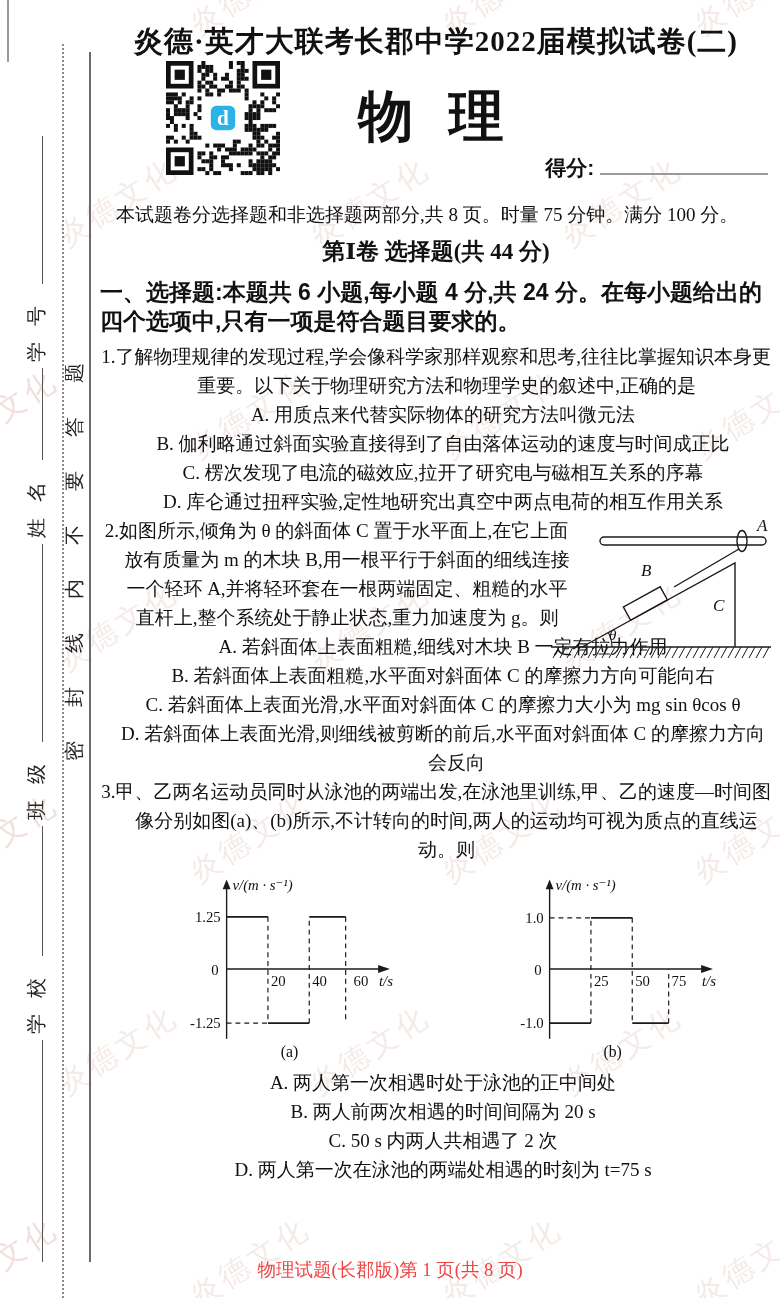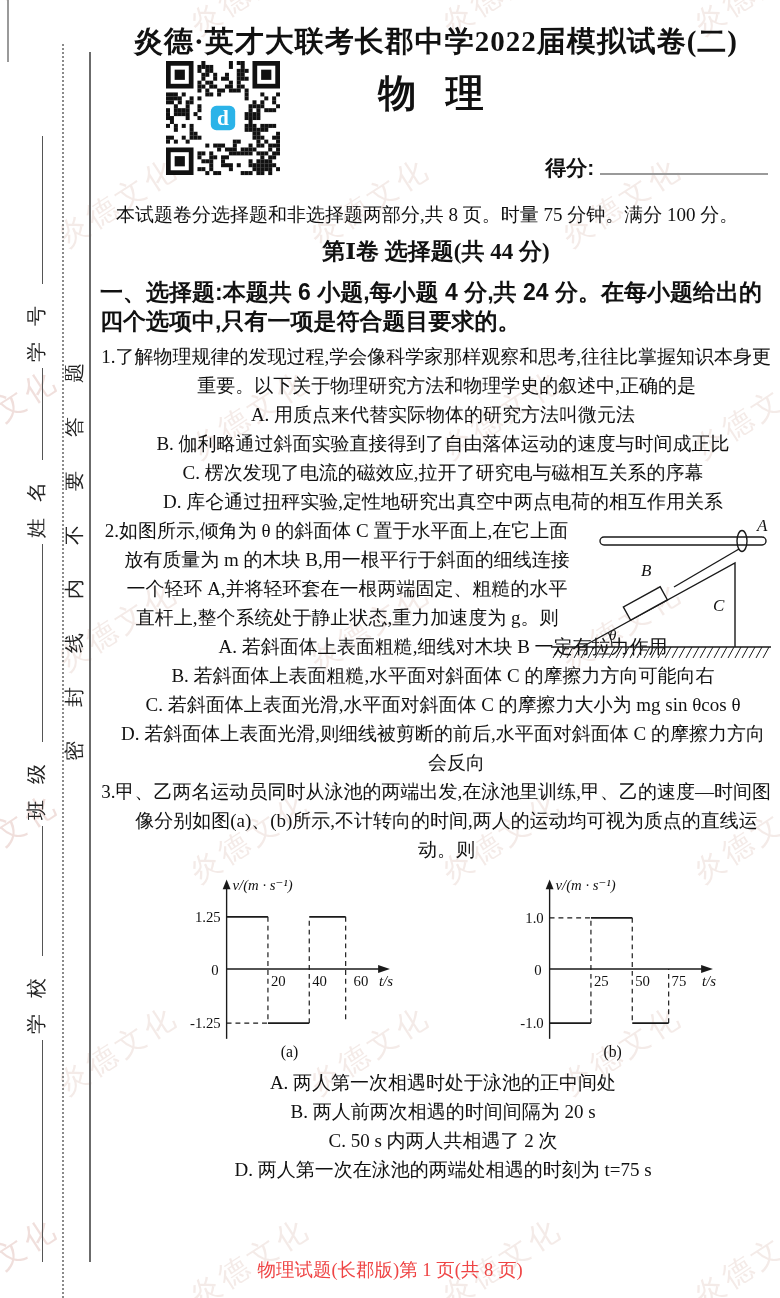--- a/index.html
+++ b/index.html
@@ -21,22 +21,22 @@
   .fields-line .lbl{letter-spacing:16px;padding:0 6px;}
   .blank{display:inline-block;border-bottom:1.5px solid #555;height:1.05em;vertical-align:baseline;}
   .seal-line{left:-186px;top:528px;width:520px;height:34px;line-height:34px;
              letter-spacing:34px;text-align:center;}
   
   .main{position:absolute;left:100px;top:0;width:672px;}
   .hdr-title{position:absolute;top:22px;left:0;width:100%;text-align:center;
              font-family:"Liberation Serif","DejaVu Serif",serif;font-weight:bold;
              font-size:29px;letter-spacing:1px;}
   .qr-box{position:absolute;left:66px;top:60px;width:114px;height:116px;}
-  .subject{position:absolute;top:68px;left:0;width:100%;text-align:center;font-weight:bold;
-           font-size:38px;font-family:Liberation Serif, serif;letter-spacing:10px;}
+  .subject{position:absolute;top:80px;left:0;width:100%;text-align:center;font-weight:bold;
+           font-size:55px;font-family:Liberation Sans, sans-serif;letter-spacing:10px;}
   .score{position:absolute;top:152px;right:4px;font-family:"Liberation Sans","DejaVu Sans",sans-serif;
          font-weight:bold;font-size:21px;}
   .score-line{display:inline-block;width:168px;border-bottom:2px solid #9a9a9a;height:1em;vertical-align:baseline;}
   .flow{position:absolute;top:200px;left:0;width:672px;font-size:19px;line-height:29px;}
   .intro{margin:0 0 8px 16px;}
   .sec-title{text-align:center;font-weight:bold;font-size:23px;margin:8px 0 12px 0;}
   .sec-intro{font-family:"Liberation Sans","DejaVu Sans",sans-serif;font-weight:bold;
              font-size:23px;line-height:29px;margin-bottom:6px;}
   .q{text-align:center;}
   .stem{padding-left:21px;text-indent:-21px;}

